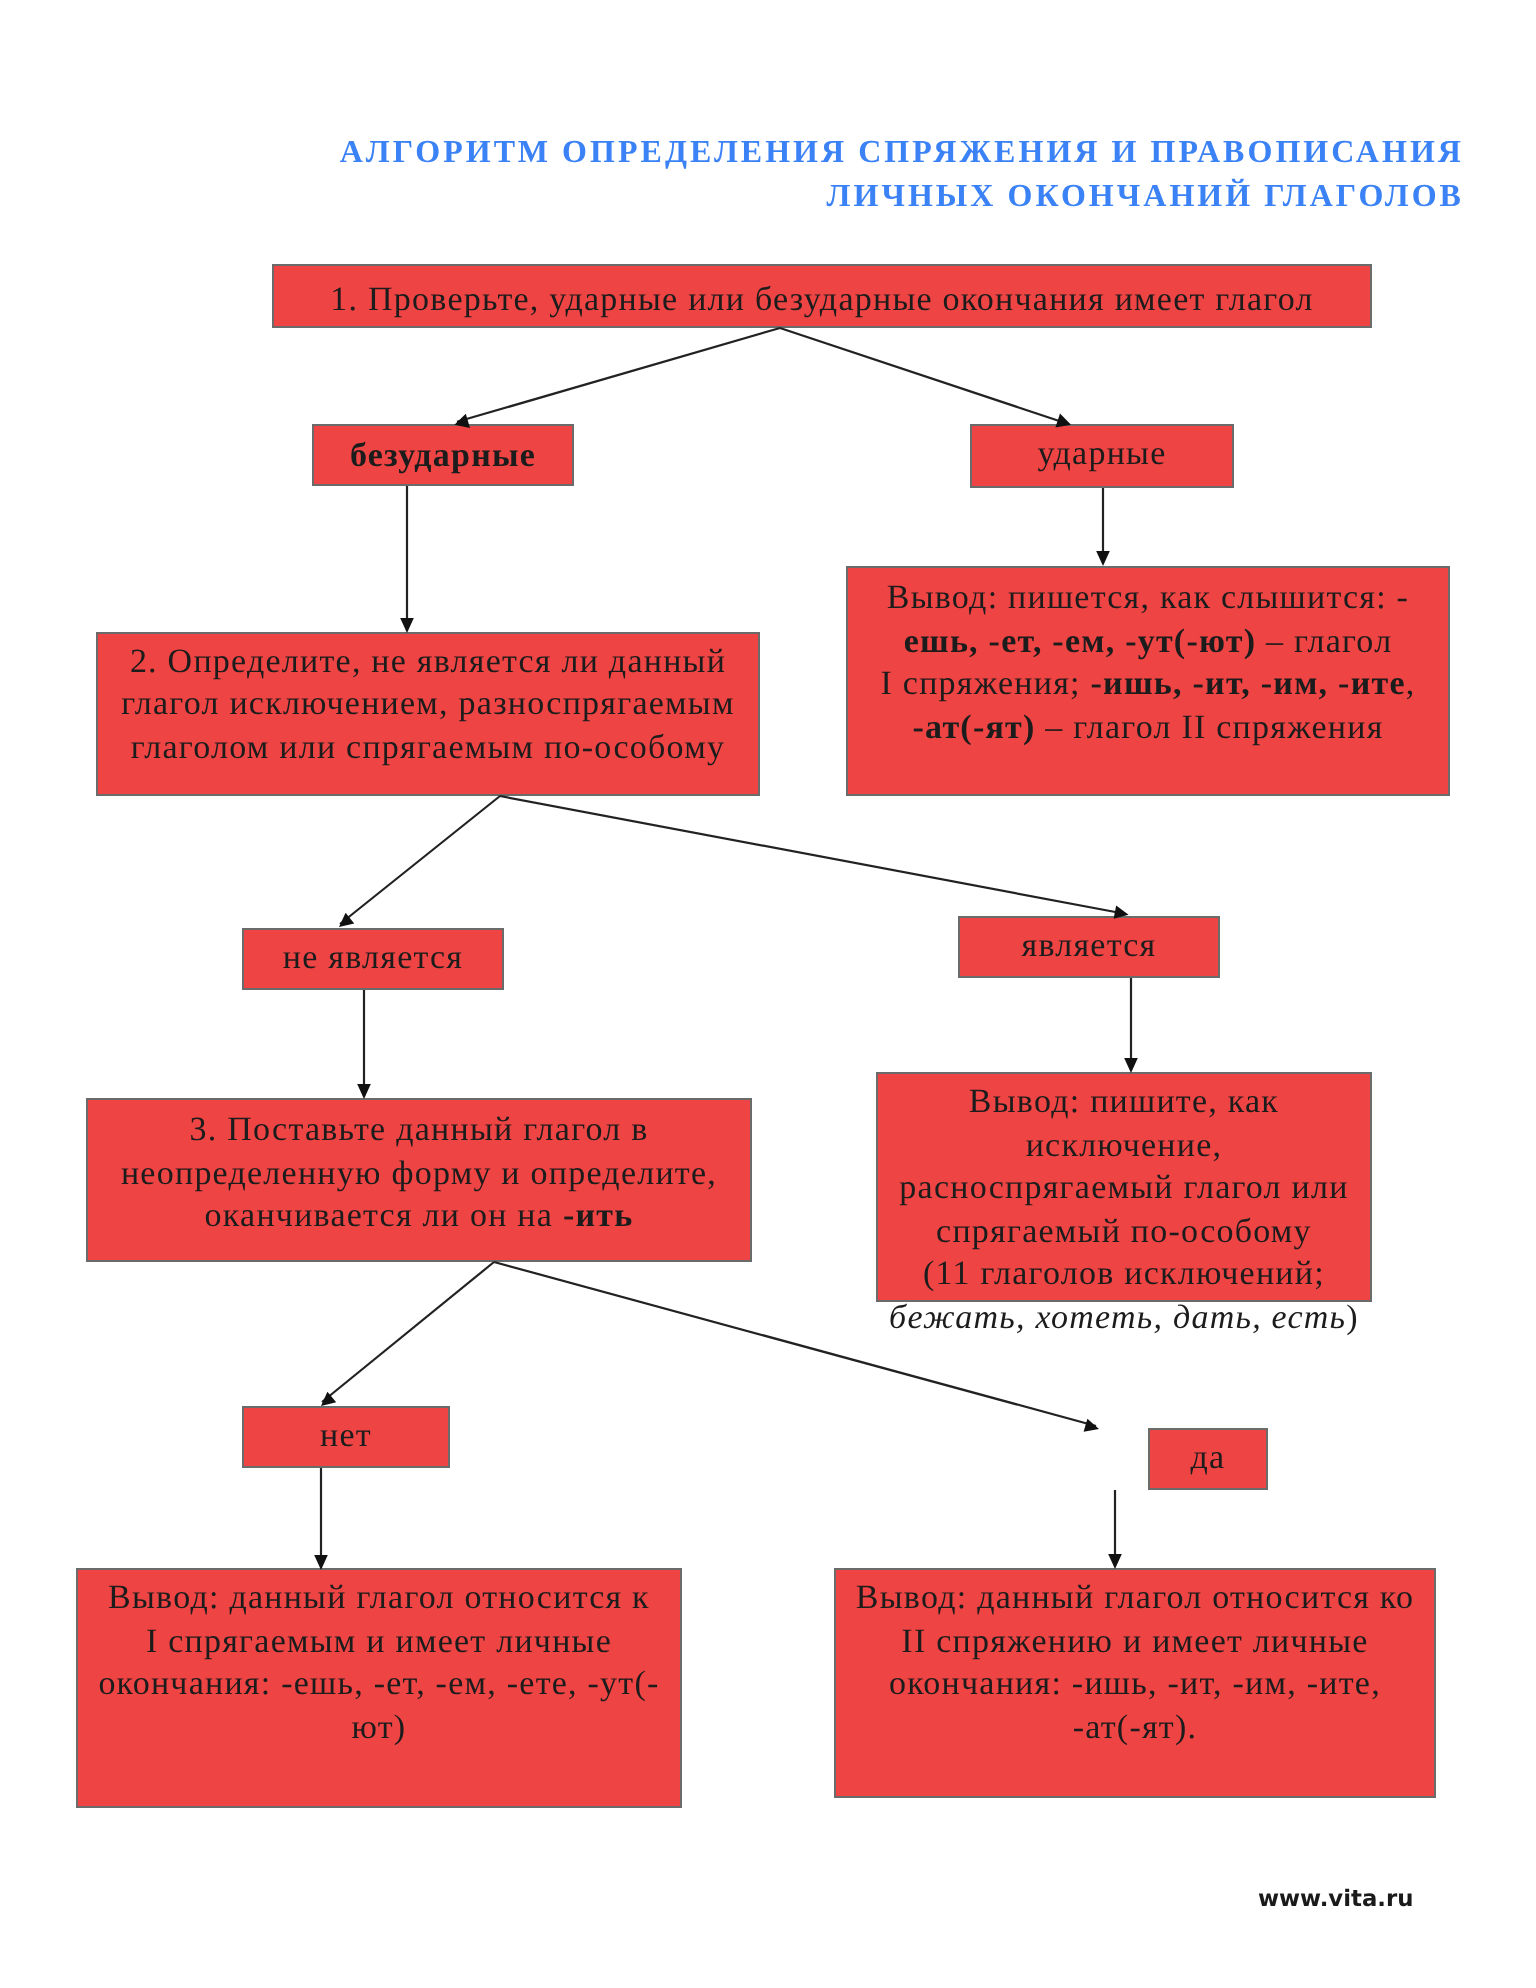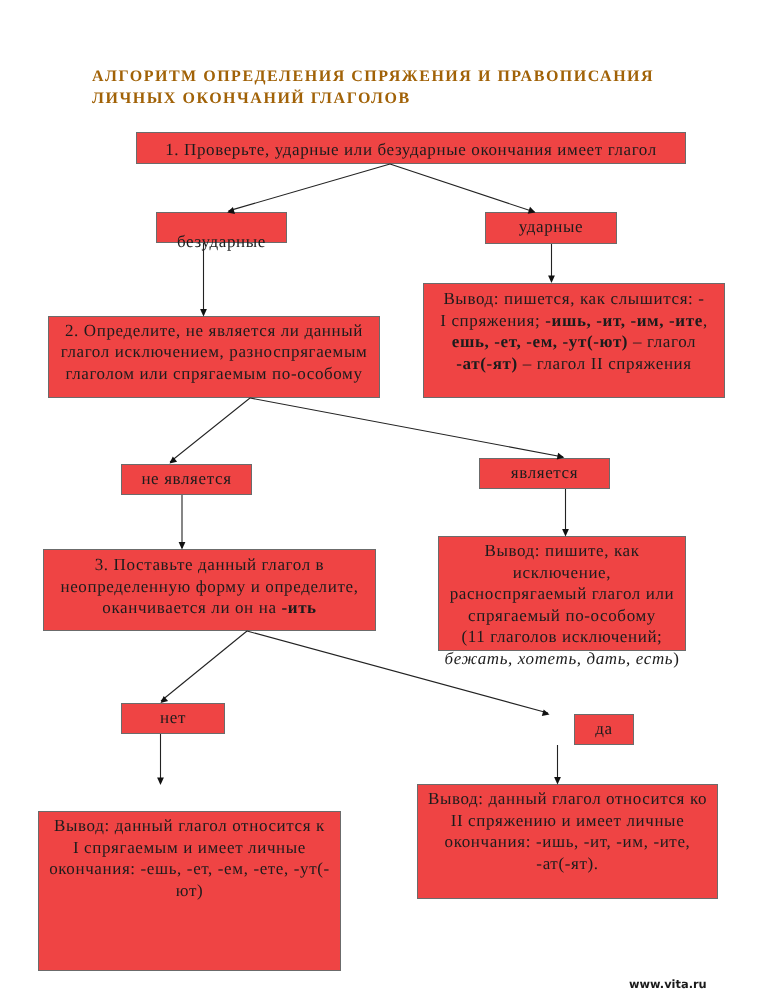--- a/index.html
+++ b/index.html
@@ -1,57 +1,57 @@
 <!DOCTYPE html>
 <html lang="ru"><head>
 <meta charset="utf-8">
 <title>Algorithm</title>
 <style>
   html,body{margin:0;padding:0;background:#ffffff;}
   body{width:768px;height:994px;position:relative;overflow:hidden;
        font-family:"Liberation Serif",serif;color:#1a1a1a;
        -webkit-font-smoothing:antialiased;text-rendering:geometricPrecision;}
   #stage{position:absolute;left:0;top:0;width:768px;height:994px;transform:translateZ(0);}
-  .title{position:absolute;text-align:left;font-weight:bold;
-         font-size:16px;line-height:21.7px;letter-spacing:1.52px;color:#a16207;}
+  .title{position:absolute;text-align:right;font-weight:bold;
+         font-size:16px;line-height:21.7px;letter-spacing:1.52px;color:#3b82f6;}
   .box{position:absolute;box-sizing:border-box;border:1px solid #6b6b6b;background:#ef4444;}
   .box .txt{position:absolute;left:0;right:0;text-align:center;color:#1c1c1c;}
   svg.links{position:absolute;left:0;top:0;width:768px;height:994px;overflow:visible;}
-  .foot{position:absolute;font-family:"DejaVu Sans",sans-serif;font-weight:bold;font-size:11.4px;letter-spacing:0px;color:#1a1a1a;margin-top:35px;}
+  .foot{position:absolute;font-family:"DejaVu Sans",sans-serif;font-weight:bold;font-size:11.4px;letter-spacing:0px;color:#1a1a1a;}
 
   .txt.t1{font-size:17px;letter-spacing:0.62px;line-height:21.6px;}
   b{font-weight:bold;}
   i{font-style:italic;}
 </style>
 </head>
 <body>
 
 <div id="stage">
   <div class="title" style="left:92px;top:66px;width:640px;">
     <div>АЛГОРИТМ ОПРЕДЕЛЕНИЯ СПРЯЖЕНИЯ И ПРАВОПИСАНИЯ</div>
     <div>ЛИЧНЫХ ОКОНЧАНИЙ ГЛАГОЛОВ</div>
   </div>
 
   <div class="box" style="left:136px;top:132px;width:550px;height:32px;">
     <div class="txt t1" style="top:6px;">1. Проверьте, ударные или безударные окончания имеет глагол</div>
   </div>
 
   <div class="box" style="left:156px;top:212px;width:131px;height:31px;">
-    <div class="txt t1" style="top:18px;">безударные</div>
+    <div class="txt t1" style="top:4px;font-weight:bold;">безударные</div>
   </div>
 
   <div class="box" style="left:485px;top:212px;width:132px;height:32px;">
     <div class="txt t1" style="top:2.5px;">ударные</div>
   </div>
 
   <div class="box" style="left:423px;top:283px;width:302px;height:115px;">
     <div class="txt t1" style="top:4px;">
         <div class="ln">Вывод: пишется, как слышится: -</div>
+        <div class="ln"><b>ешь, -ет, -ем, -ут(-ют)</b> – глагол</div>
         <div class="ln">I спряжения; <b>-ишь, -ит, -им, -ите</b>,</div>
-        <div class="ln"><b>ешь, -ет, -ем, -ут(-ют)</b> – глагол</div>
         <div class="ln"><b>-ат(-ят)</b> – глагол II спряжения</div>
       </div>
   </div>
 
   <div class="box" style="left:48px;top:316px;width:332px;height:82px;">
     <div class="txt t1" style="top:2.5px;">
         <div class="ln">2. Определите, не является ли данный</div>
         <div class="ln">глагол исключением, разноспрягаемым</div>
         <div class="ln">глаголом или спрягаемым по-особому</div>
       </div>
@@ -84,21 +84,21 @@
   </div>
 
   <div class="box" style="left:121px;top:703px;width:104px;height:31px;">
     <div class="txt t1" style="top:2.5px;">нет</div>
   </div>
 
   <div class="box" style="left:537px;top:714px;width:60px;height:31px;margin-left:37px;">
     <div class="txt t1" style="top:3px;">да</div>
   </div>
 
-  <div class="box" style="left:38px;top:784px;width:303px;height:160px;margin-top:27px;">
+  <div class="box" style="left:38px;top:784px;width:303px;height:120px;">
     <div class="txt t1" style="top:3px;">
         <div class="ln">Вывод: данный глагол относится к</div>
         <div class="ln">I спрягаемым и имеет личные</div>
         <div class="ln">окончания: -ешь, -ет, -ем, -ете, -ут(-</div>
         <div class="ln">ют)</div>
       </div>
   </div>
 
   <div class="box" style="left:417px;top:784px;width:301px;height:115px;">
     <div class="txt t1" style="top:3px;">

